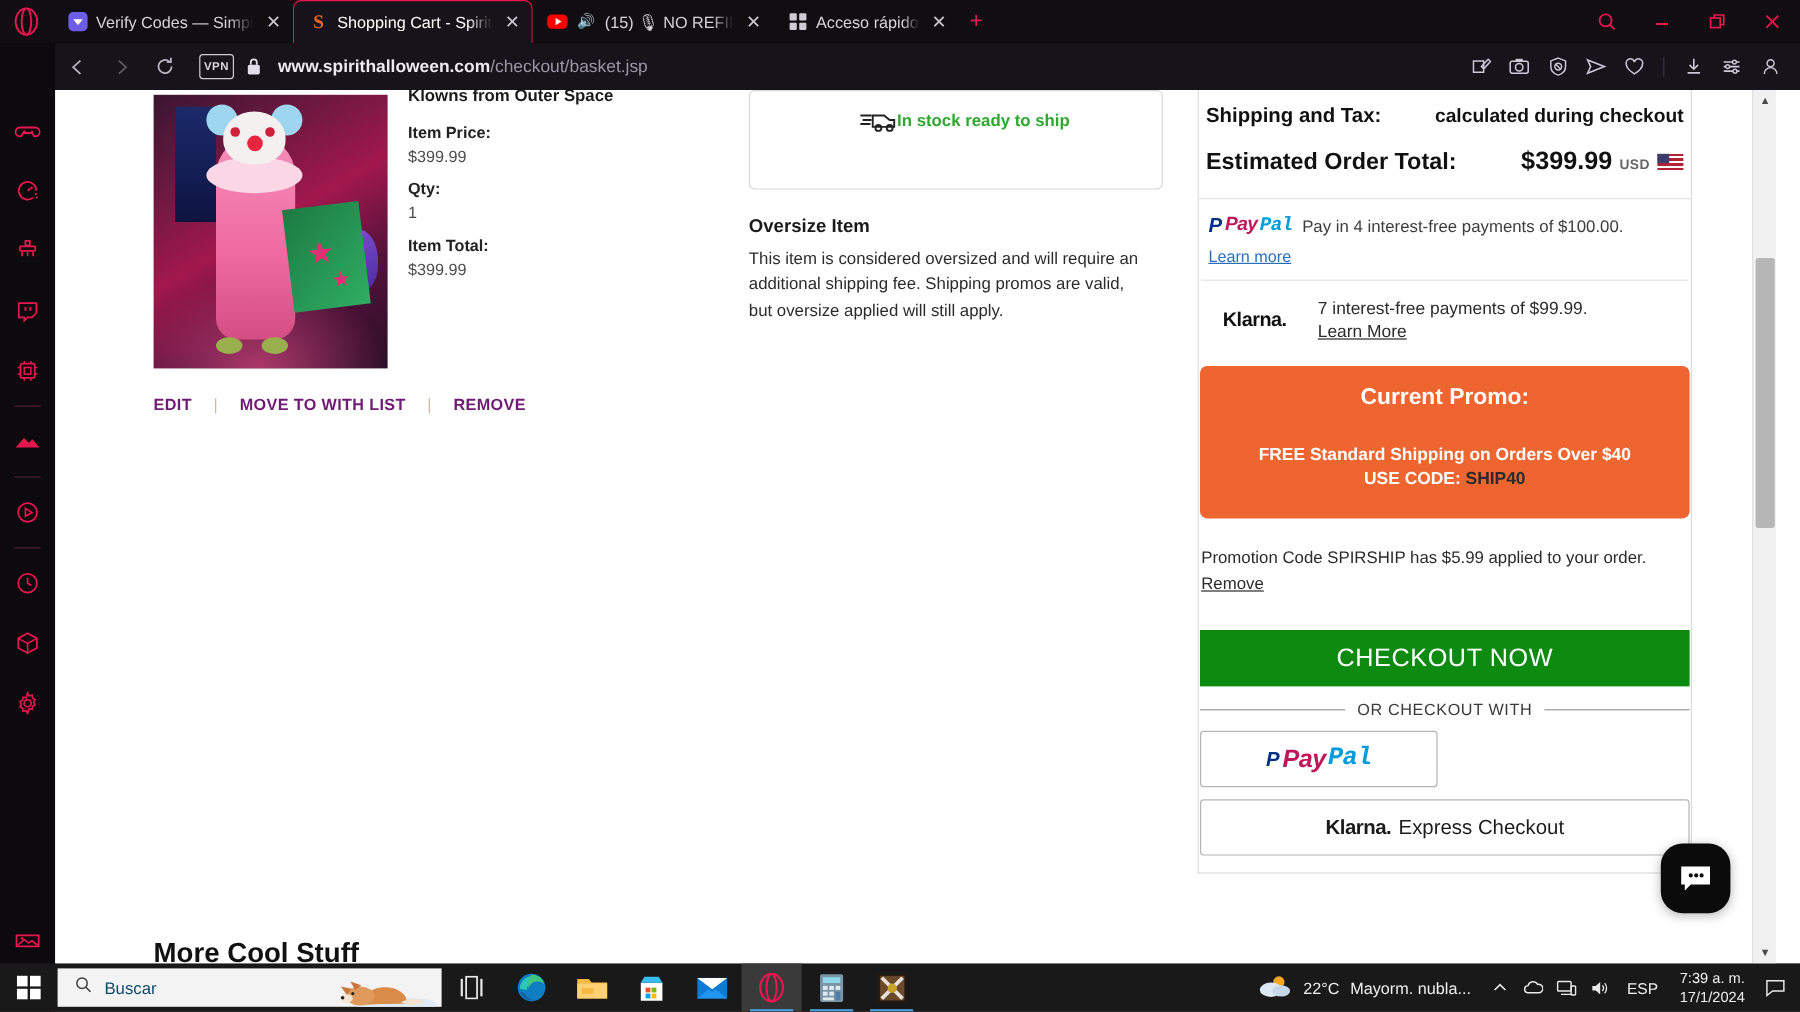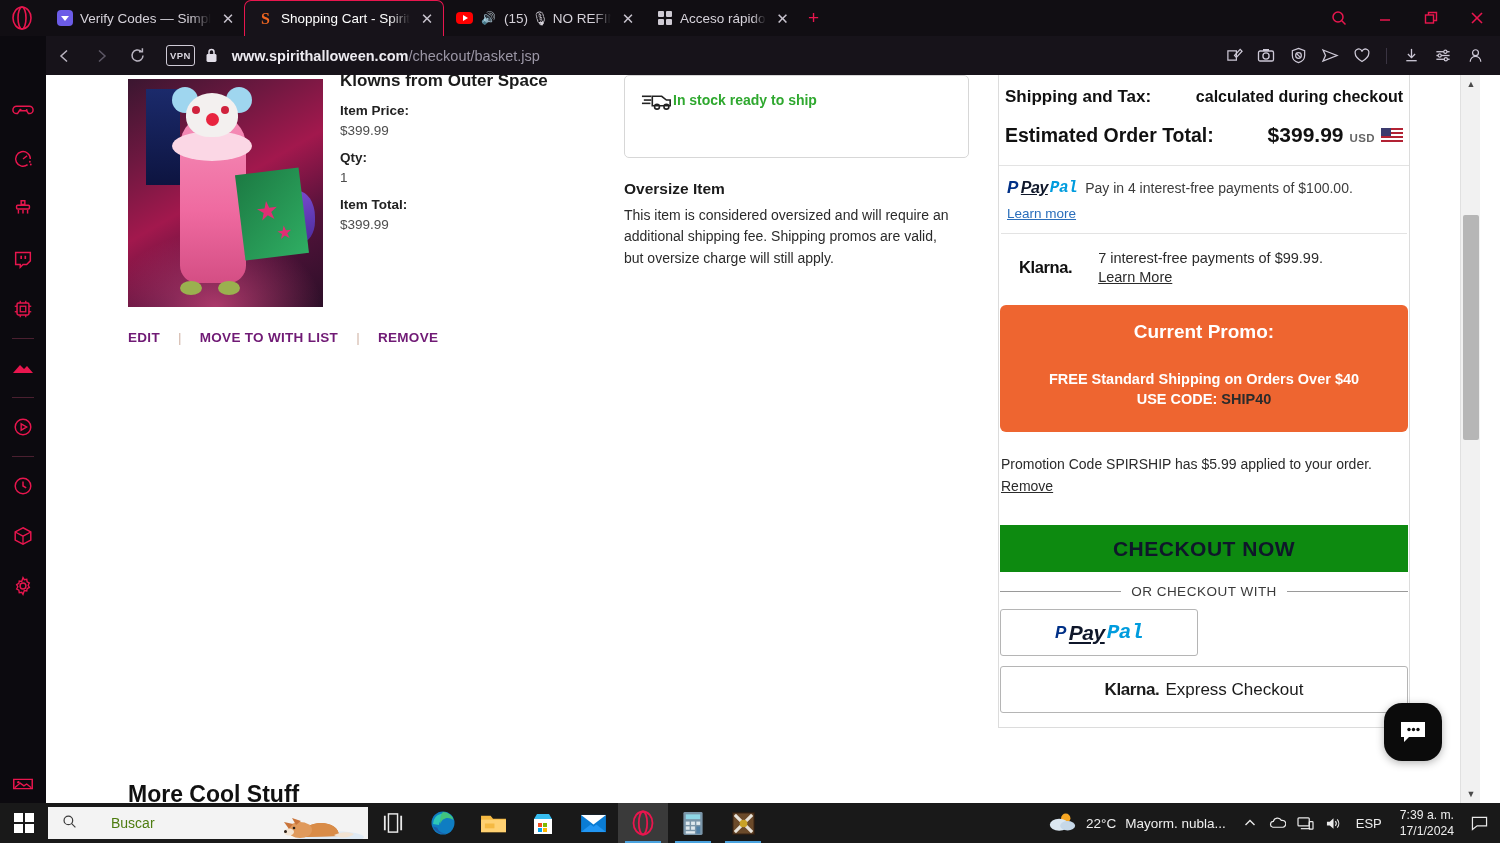--- a/index.html
+++ b/index.html
@@ -177,39 +177,39 @@
   }
   .prod-img .orb {
     position:absolute; right: 8px; top: 112px; width: 34px; height: 52px;
     background: linear-gradient(160deg,#7d4fd4,#4b2a9c); border-radius: 50% 50% 42% 42%;
   }
   .prod-img .shoe-l,.prod-img .shoe-r{position:absolute;bottom:12px;width:22px;height:14px;background:#9ab04f;border-radius:50%;}
   .prod-img .shoe-l{left:52px;} .prod-img .shoe-r{left:90px;}
 
   .item-title {
     position: absolute; left: 212px; top: -4px; width: 320px;
-    font-size: 17px; font-weight: bold; color: #1b1b1b;
+    font-size: 14px; font-weight: bold; color: #1b1b1b;
   }
   .item-meta { position: absolute; left: 212px; top: 28px; width: 300px; }
   .item-meta .lbl { font-size: 13.5px; font-weight: bold; color:#222; margin-bottom: 5px; }
   .item-meta .val { font-size: 13.5px; color:#4d4d4d; margin-bottom: 12px; }
   .item-actions {
     position: absolute; left: 0px; top: 255px;
     display: flex; align-items: center; gap: 0px;
     font-size: 13.5px; font-weight: bold; letter-spacing: .3px;
   }
   .item-actions a { color: #701a75; text-decoration: none; }
   .item-actions .pipe { color:#d2b6a8; margin: 0 18px; font-weight: normal;}
 
   
   .mid-col { position: absolute; left: 578px; top: 0px; width: 350px; }
   .stock-box {
     position: absolute; left: 0; top: 0px; width: 345px; height: 83px;
     border: 1px solid #d7d7d7; border-radius: 5px;
-    display: flex; align-items: flex-start; padding: 14px 14px 0 16px; gap: 0;
+    display: flex; align-items: flex-start; padding: 14px 14px 0 28px; gap: 0; justify-content: center;
   }
   .stock-text { color: #2fa82f; font-weight: bold; font-size: 14px; padding-top: 2px;}
   .oversize-h {
     position: absolute; left: 0; top: 105px;
     font-size: 15.5px; font-weight: bold; color: #1b1b1b;
   }
   .oversize-p {
     position: absolute; left: 0; top: 130px; width: 325px;
     font-size: 14px; color: #2b2b2b; line-height: 1.52;
   }
@@ -233,21 +233,21 @@
   .flag .stripes { position:absolute; inset:0;
     background: repeating-linear-gradient(to bottom,#b22234 0 2px,#fff 2px 4px); }
   .flag .canton { position:absolute; left:0; top:0; width:10px; height:8px; background:#3c3b6e; }
 
   .paypal-bar {
     border-top: 1px solid #e3e3e3;
     padding: 12px 8px 12px 8px;
     display: flex; flex-wrap: wrap; align-items: baseline; gap: 8px;
   }
   .pp-logo { font-size: 16px; font-weight: bold; font-family:"Liberation Sans", sans-serif; letter-spacing:-.5px; display:flex; align-items:center; gap:2px;}
-  .pp-logo .pp-i { color:#0f172a; font-style: italic; text-decoration: underline; }
+  .pp-logo .pp-i { color:#be185d; font-style: italic; }
   .pp-logo .pp-ii { color:#009cde; font-style: italic; font-family: Liberation Mono, monospace; }
   .pp-logo .ppmark { color:#003087; font-weight: bold; font-style: italic; font-size:17px; margin-right:1px;}
   .pp-text { font-size: 14px; color:#3c3c3c; }
   .pp-learn { font-size: 13.5px; color:#2a6ebb; text-decoration: underline; width:100%; }
 
   .klarna-bar {
     border-top: 1px solid #e3e3e3;
     margin: 0 2px;
     padding: 16px 8px 16px 18px;
     display: flex; align-items: center; gap: 26px;
@@ -268,22 +268,22 @@
   .promo-l2 .code { color: #2b2b2b; }
 
   .promo-applied {
     padding: 22px 2px 0 2px;
     font-size: 14px; color:#2b2b2b; line-height: 1.55;
   }
   .promo-applied .remove { display:block; color:#2b2b2b; }
 
   .checkout-btn {
     display:block; margin: 28px 1px 0 1px; height: 47px;
-    background: #0d8a10; color:#0f172a; border: none; width: calc(100% - 2px);
-    font-size: 21px; font-weight: bold; letter-spacing: .5px;
+    background: #0d8a10; color:#ffffff; border: none; width: calc(100% - 2px);
+    font-size: 21px; font-weight: normal; letter-spacing: .5px;
     font-family:"Liberation Sans", sans-serif; cursor:pointer;
   }
   .or-row { display:flex; align-items:center; gap: 10px; margin: 12px 1px 0 1px; }
   .or-row .ln { flex: 1 1 auto; height:1px; background:#9a9a9a; }
   .or-row .or-text { font-size: 13.5px; color:#3a3a3a; letter-spacing:.5px; }
   .alt-pay {
     margin: 10px 1px 0 1px; height: 47px; border: 1px solid #b5b5b5; border-radius: 3px;
     display:flex; align-items:center; justify-content: center; background:#fff;
   }
   .alt-pay.paypal { width: 198px; }
@@ -319,21 +319,21 @@
   
   .taskbar {
     position: absolute; left: 0; bottom: 0; width: 1500px; height: 40px;
     background: #191919; display: flex; align-items: center;
   }
   .start-btn { width: 48px; height: 40px; display:flex;align-items:center;justify-content:center; }
   .search-box {
     width: 320px; height: 32px; background:#f3f3f3; display:flex; align-items:center;
     gap: 10px; padding-left: 14px; position: relative; overflow:hidden;
   }
-  .search-box .stext { font-size: 14px; color:#4d7c0f;margin-left:24px; }
+  .search-box .stext { font-size: 14px; color:#0c4a6e; }
   .search-fox {
     position:absolute; right: 4px; bottom: -2px; width: 92px; height: 34px;
   }
   .tb-icon { width: 50px; height: 40px; display:flex;align-items:center;justify-content:center; position: relative; }
   .tb-icon.active { background:#3a3a3a; }
   .tb-icon.active::after, .tb-icon.under::after {
     content:""; position:absolute; left: 7px; right: 7px; bottom: 0; height: 2.5px; background:#4aa3df;
   }
   .tray { margin-left: auto; display:flex; align-items:center; gap: 0; padding-right: 6px; }
   .tray .weather { display:flex; align-items:center; gap: 9px; padding: 0 10px; color:#eee; font-size: 13.5px; }
@@ -654,21 +654,21 @@
               <circle cx="17" cy="17" r="2.6" fill="none" stroke="#222" stroke-width="1.7"></circle>
               <circle cx="27" cy="17" r="2.6" fill="none" stroke="#222" stroke-width="1.7"></circle>
               <line x1="1" y1="6" x2="11" y2="6" stroke="#222" stroke-width="1.7"></line>
               <line x1="3" y1="10" x2="11" y2="10" stroke="#222" stroke-width="1.7"></line>
               <line x1="1" y1="13.5" x2="10" y2="13.5" stroke="#222" stroke-width="1.7"></line>
             </svg>
           </span>
           <span class="stock-text">In stock ready to ship</span>
         </div>
         <div class="oversize-h">Oversize Item</div>
-        <div class="oversize-p">This item is considered oversized and will require an additional shipping fee. Shipping promos are valid, but oversize charge will still apply.</div>
+        <div class="oversize-p">This item is considered oversized and will require an additional shipping fee. Shipping promos are valid, but oversize applied will still apply.</div>
       </div>
 
       <div class="summary">
 
         <div class="totals">
           <div class="trow">
             <span class="tk">Shipping and Tax:</span>
             <span class="tv">calculated during checkout</span>
           </div>
           <div class="trow total">

